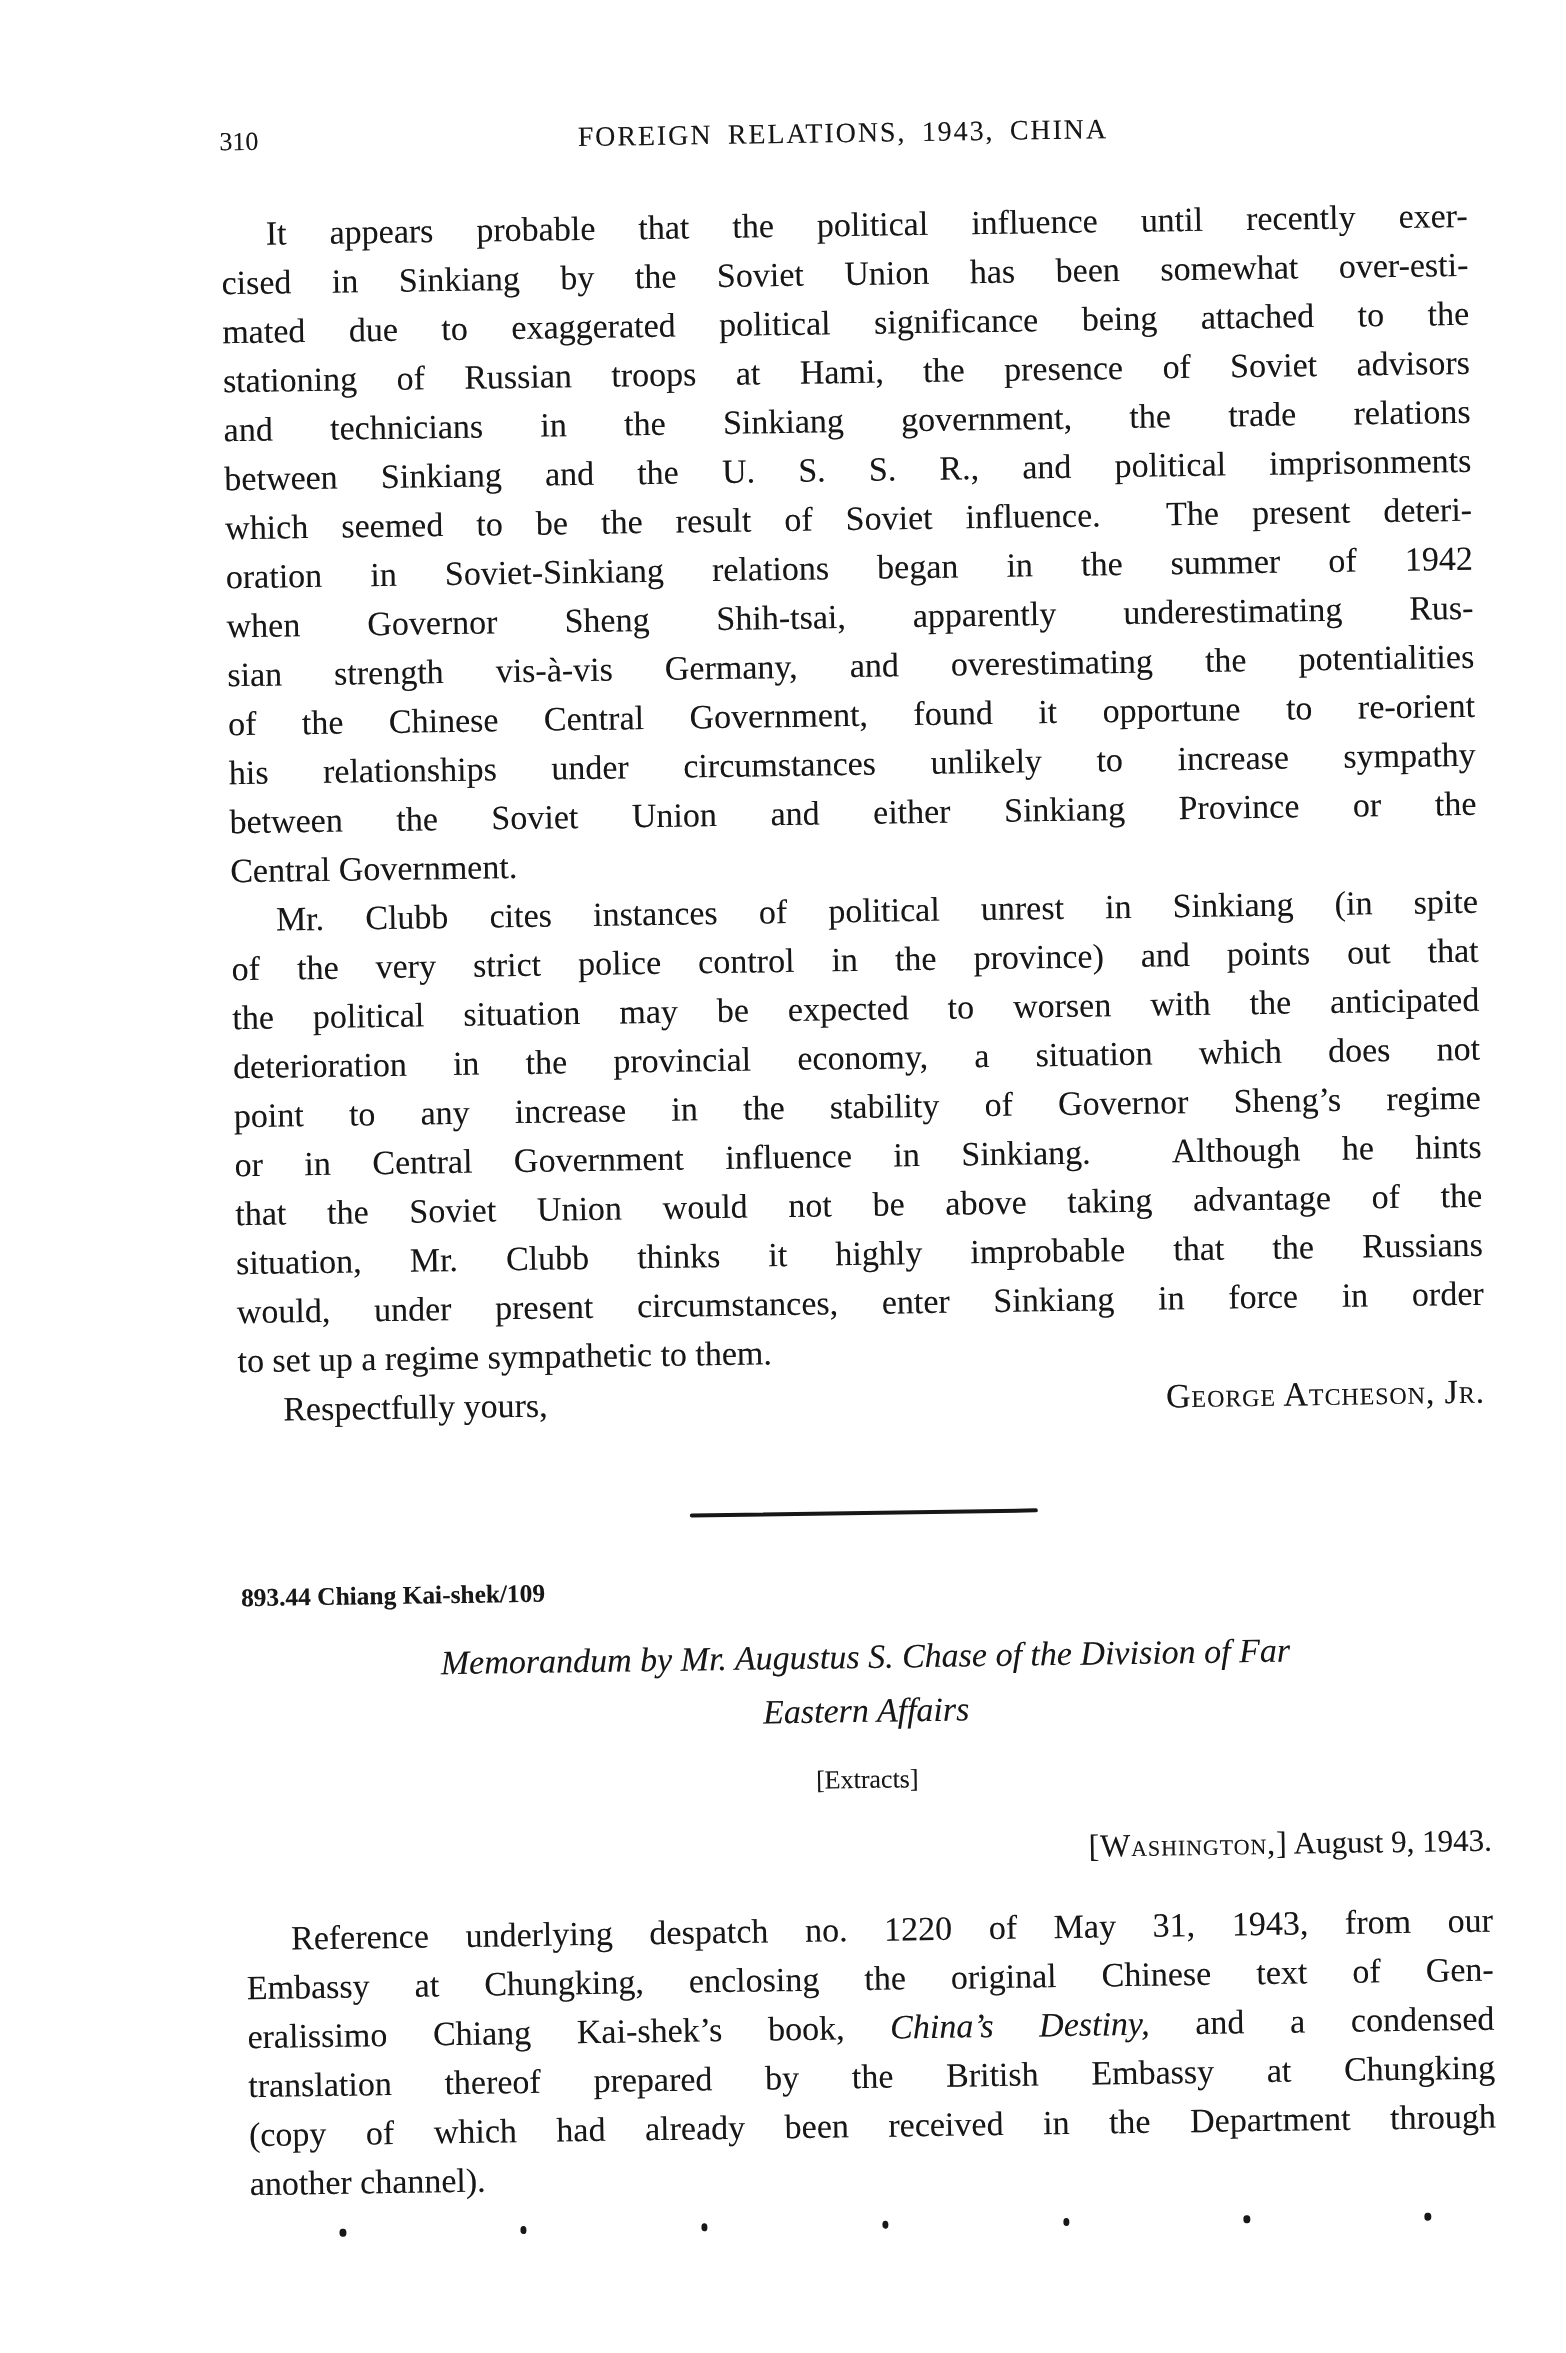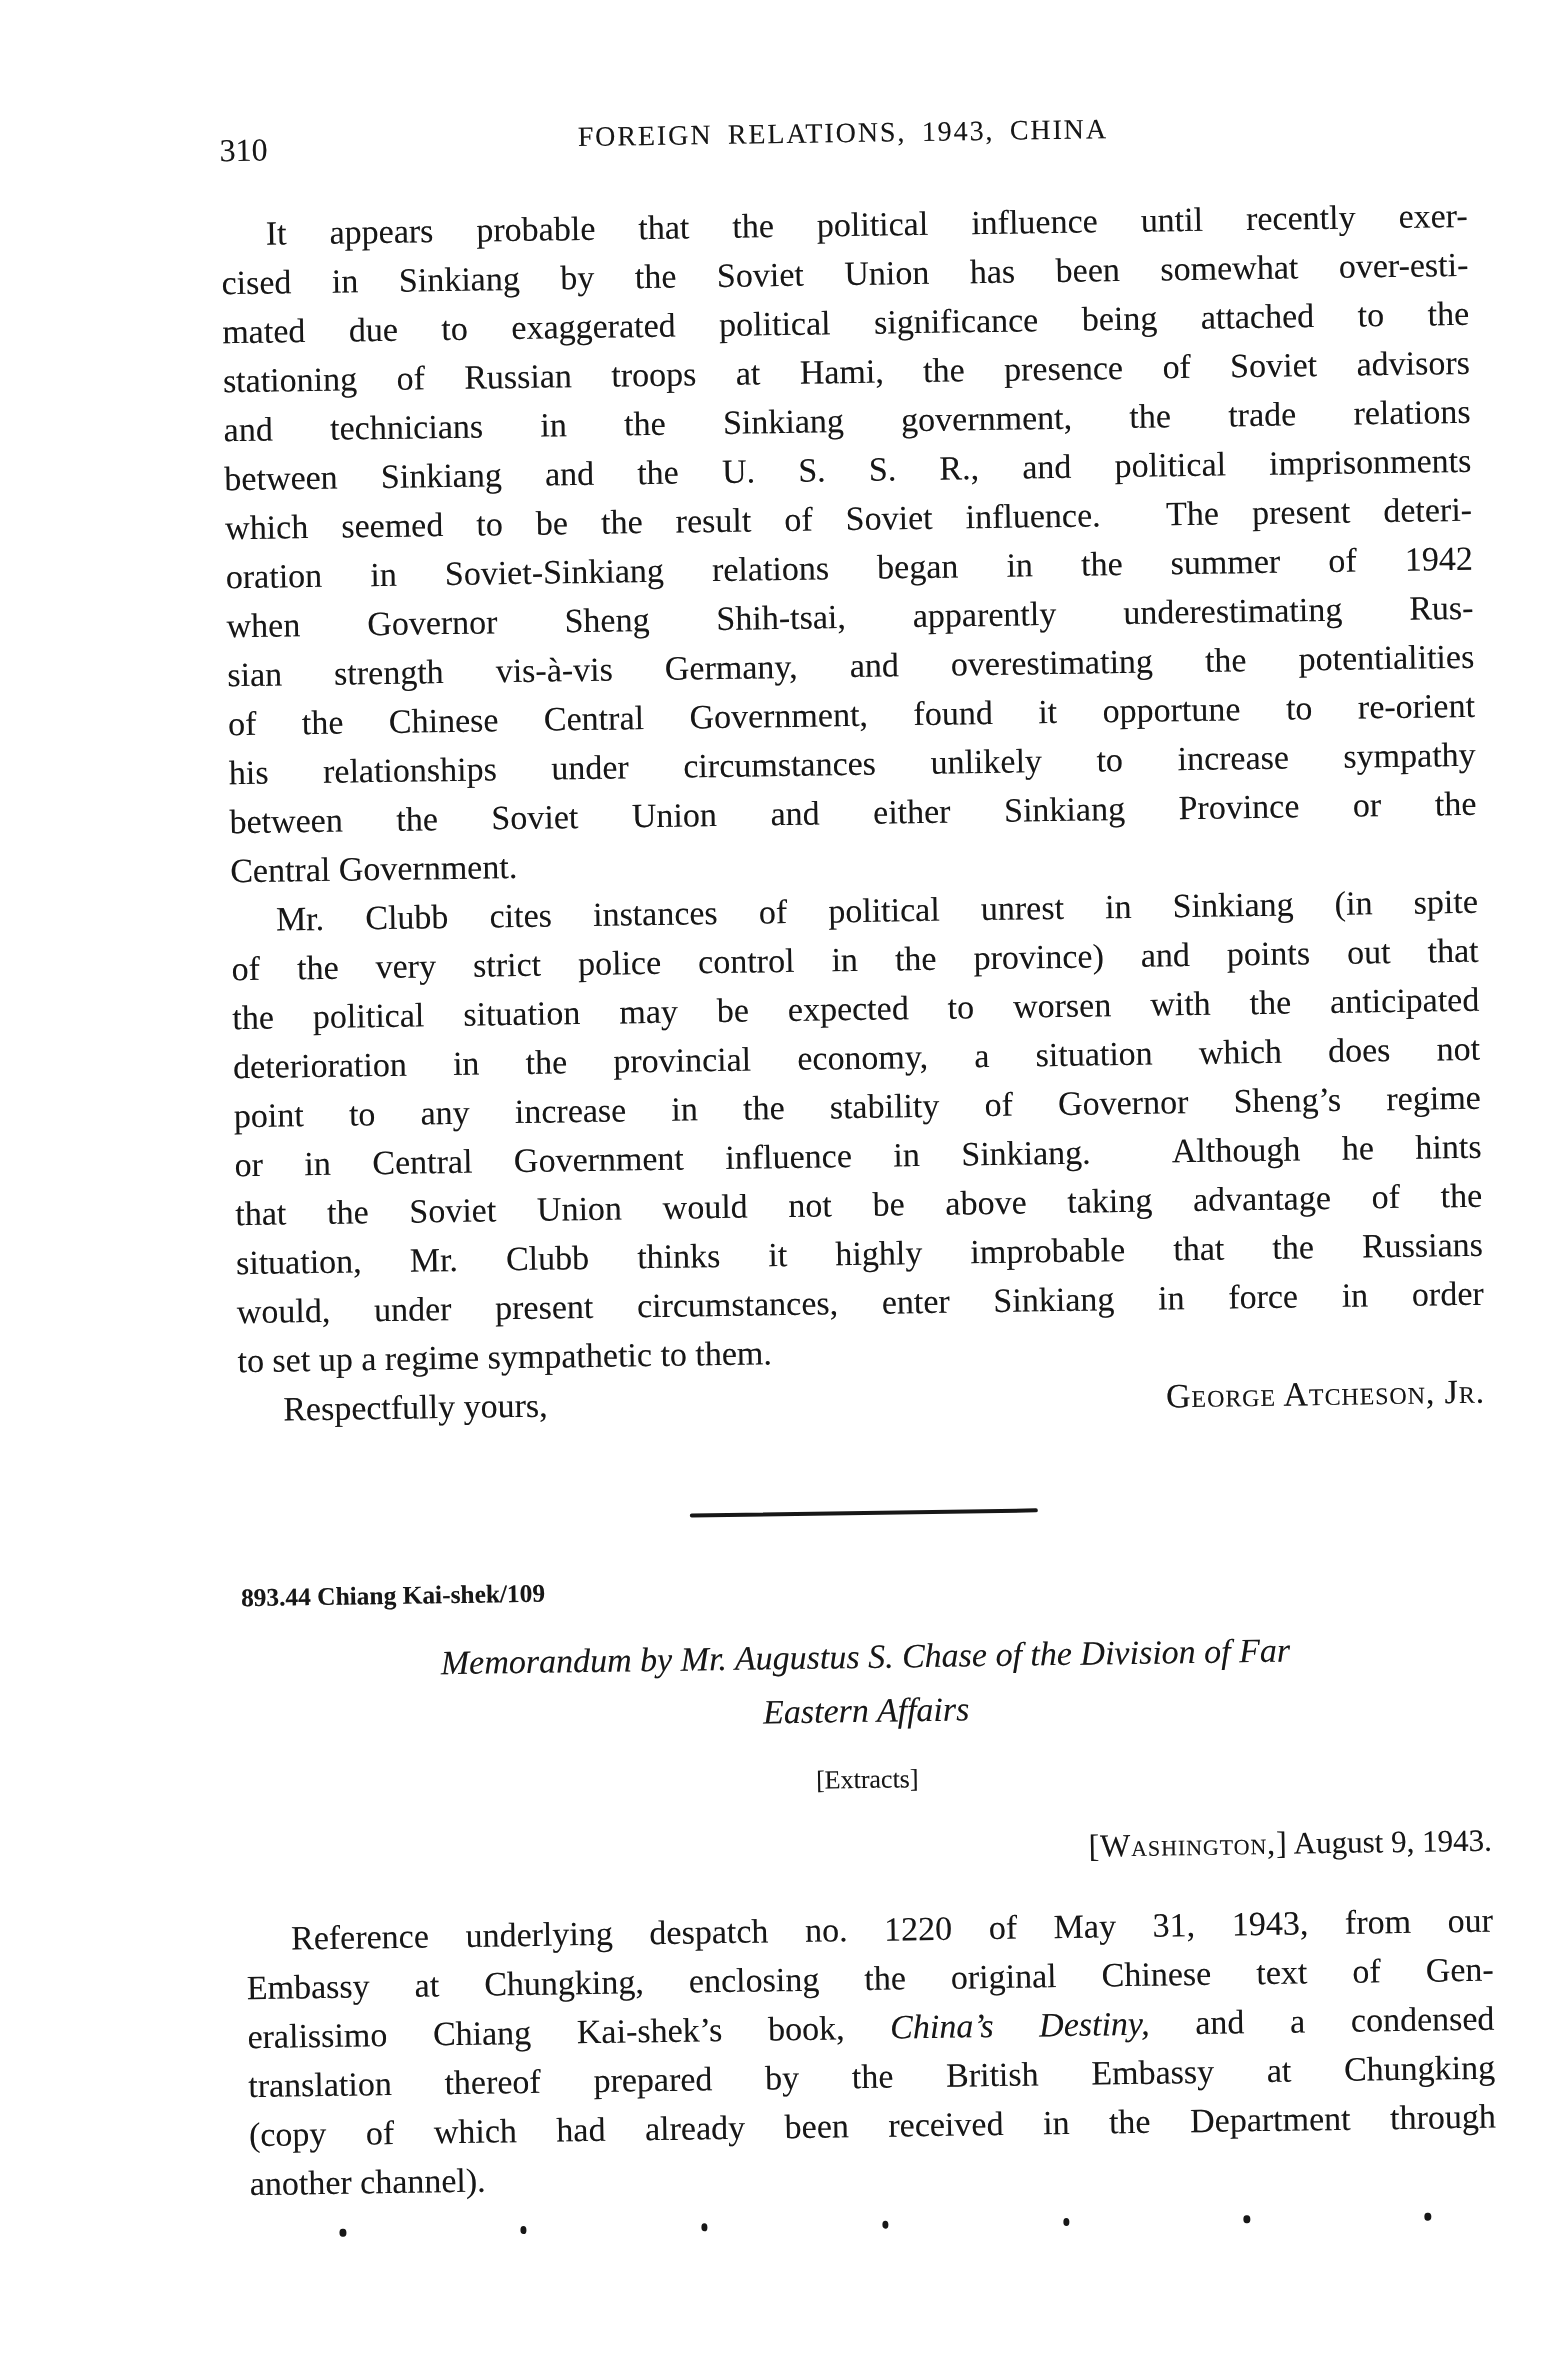--- a/index.html
+++ b/index.html
@@ -25,22 +25,22 @@
   .ink { color: #171717; text-shadow: 0 0 0.5px rgba(0,0,0,0.35); }
 
   
   .running-head {
     position: relative;
     height: 40px;
     font-size: 28px;
     line-height: 40px;
   }
   .page-num {
-    position: absolute; left: 0; top: 8px;
-    font-size: 32px;
+    position: absolute; left: 0; top: 0;
+    font-size: 26px;
   }
   .head-title {
     display: block;
     text-align: center;
     letter-spacing: 1.9px;
     word-spacing: 6.6px;
   }
 
   
   .bodytext { font-size: 34px; line-height: 49px; }

